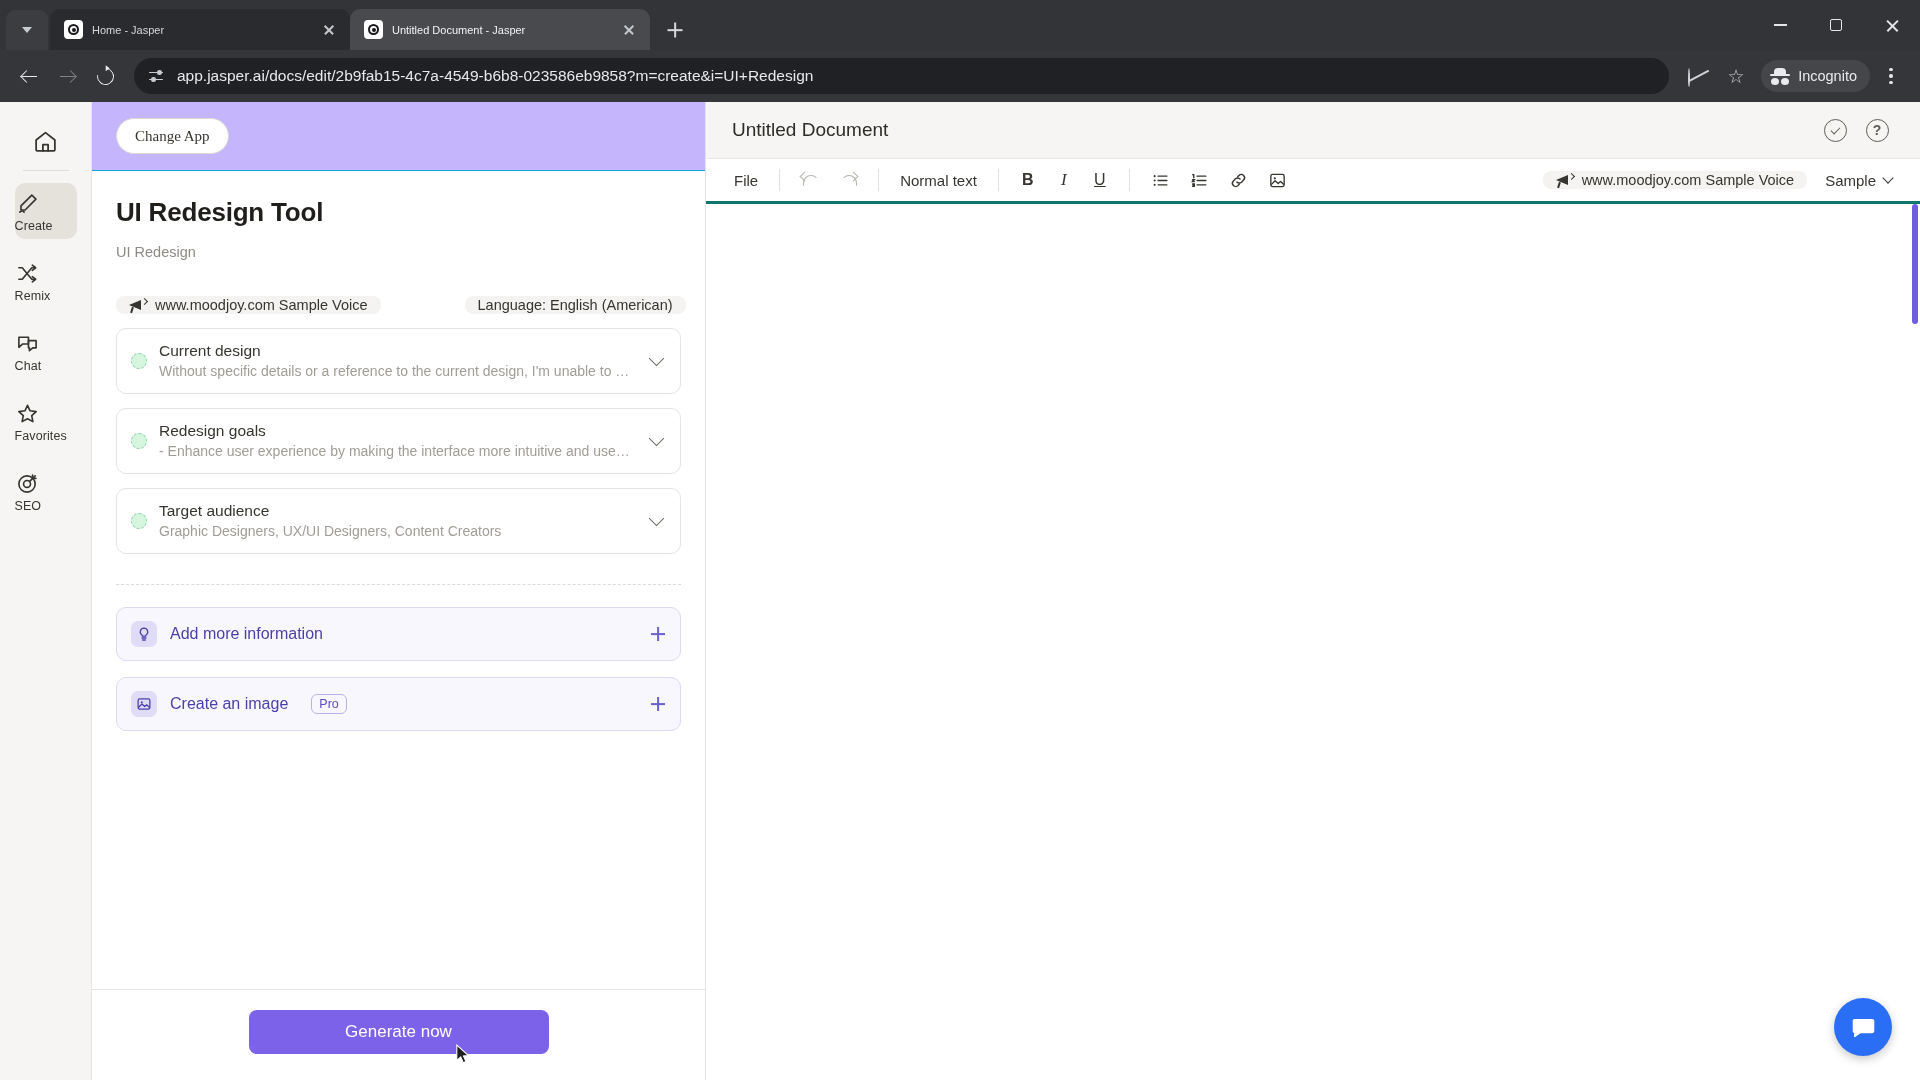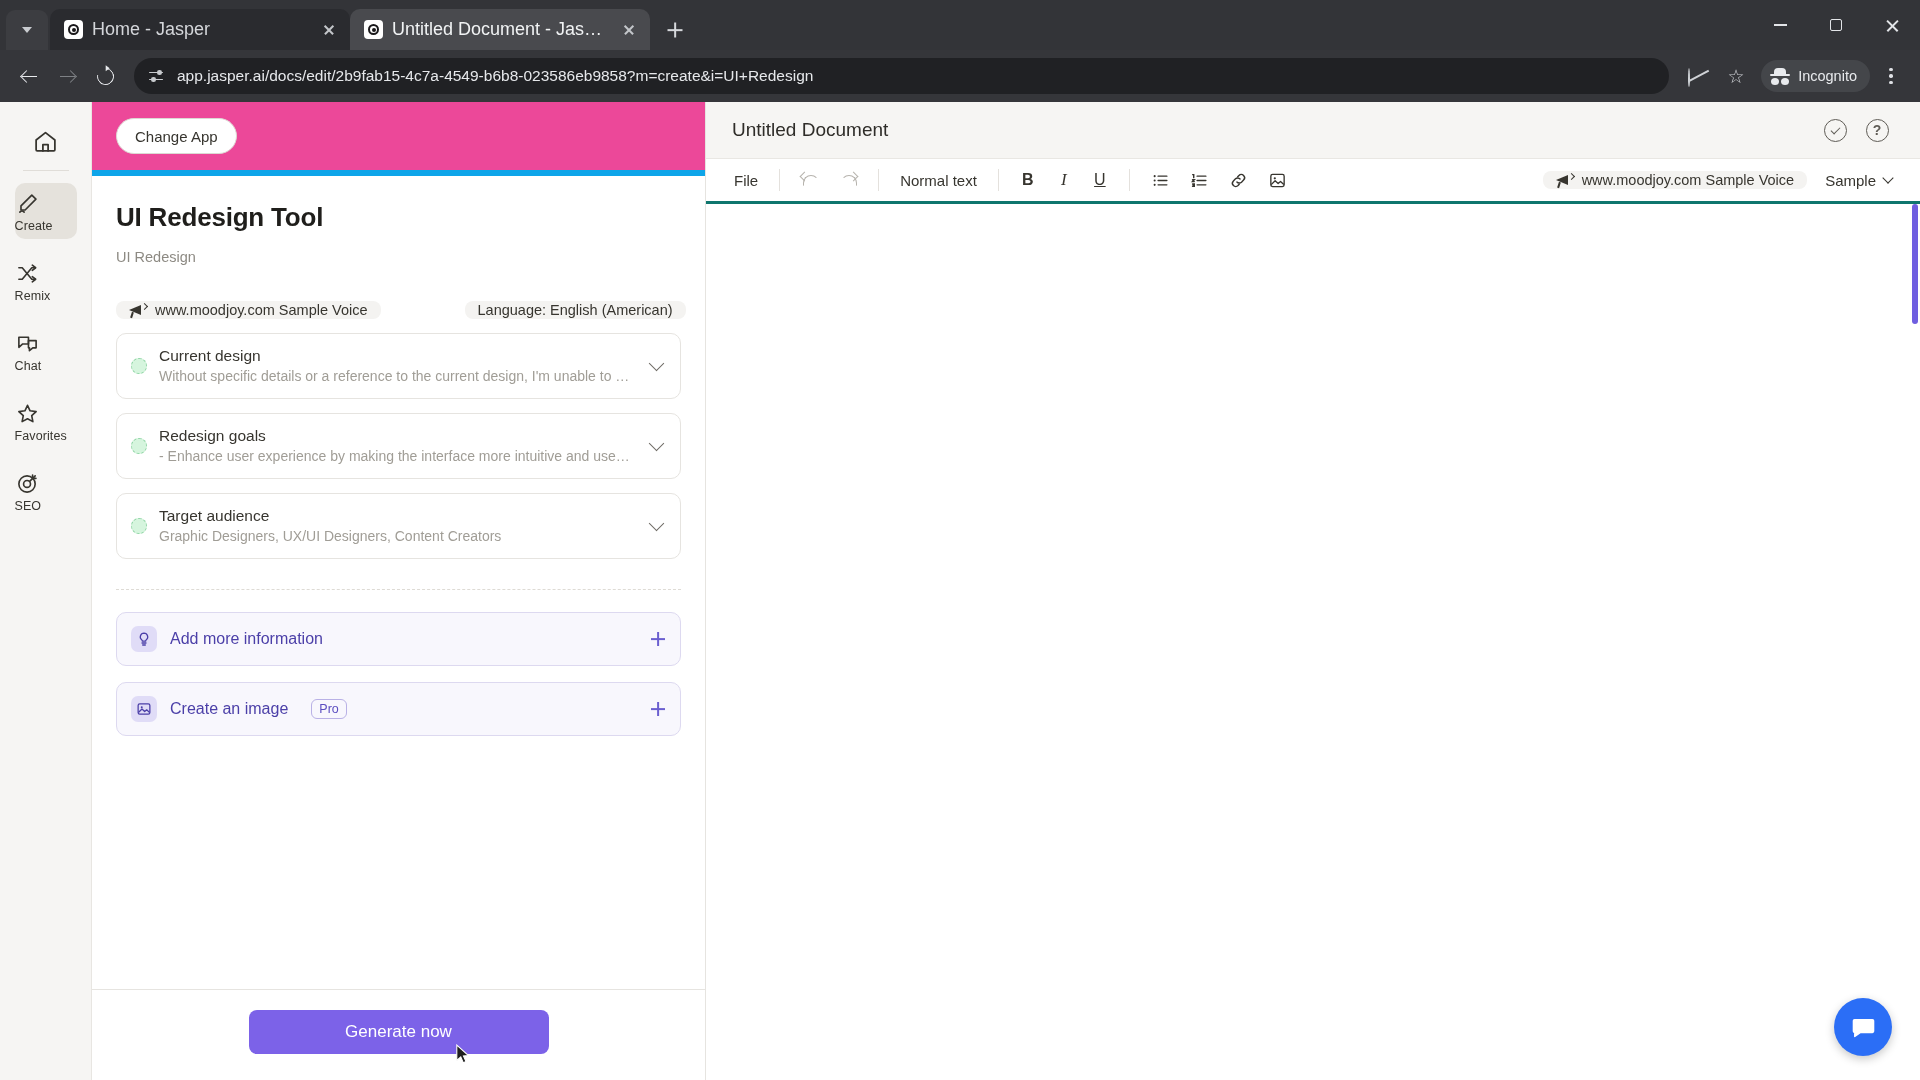--- a/index.html
+++ b/index.html
@@ -17,21 +17,21 @@
     padding-left: 6px; position: relative; flex: none;
   }
   .tabstrip-left {
     width: 42px; height: 40px; display: flex; align-items: center; justify-content: center;
     background: #3c3d41; border-radius: 9px 9px 0 0; margin-right: 2px; margin-bottom: 0;
   }
   .chev-down { width: 0; height: 0; border-left: 5px solid transparent; border-right: 5px solid transparent; border-top: 6px solid #c9ccd0; }
   .tab {
     height: 41px; width: 300px; display: flex; align-items: center; gap: 9px;
     padding: 0 10px 0 14px; border-radius: 10px 10px 0 0; position: relative;
-    font-size: 18px; color: #d4d6da; background: #2a2b2f;
+    font-size: 11px; color: #d4d6da; background: #2a2b2f;
   }
   .tab.active { background: #494a4e; color: #f1f3f4; }
   .tab .favicon {
     width: 19px; height: 19px; flex: none; border-radius: 4px; background: #ffffff;
     display: flex; align-items: center; justify-content: center;
   }
   .tab .favicon .inner {
     width: 11px; height: 11px; border-radius: 50%; border: 2.5px solid #19181a;
     display: flex; align-items: center; justify-content: center;
   }
@@ -142,21 +142,21 @@
     align-items: flex-start; gap: 3px; margin-bottom: 14px;
   }
   .rail-item.active { background: #e5e2dc; }
   .rail-item .lbl { font-size: 12.5px; color: #37352f; letter-spacing: .1px; }
   .rail-item .ico { width: 26px; height: 26px; display: flex; align-items: center; justify-content: center; }
 
   .leftpanel {
     width: 614px; flex: none; border-right: 1px solid #e6e4e0; display: flex; flex-direction: column;
     background: #ffffff; min-height: 0;
   }
-  .lp-top { padding: 16px 0 16px 24px; border-bottom: 6px solid #0ea5e9; background: #ec4899; }
+  .lp-top { padding: 16px 0 16px 24px; border-bottom: 1px solid #0ea5e9; background: #c4b5fd; font-family: Liberation Serif, serif; }
   .changeapp-btn {
     height: 36px; padding: 0 18px; border: 1px solid #dcd9d3; border-radius: 18px;
     background: #ffffff; color: #37352f; font-size: 15px; font-family: inherit;
     display: inline-flex; align-items: center;
   }
   .lp-scroll { flex: 1; overflow: hidden; padding: 0 24px; min-height: 0; }
   .lp-title { font-size: 26px; font-weight: 700; color: #1f1e1b; margin: 26px 0 16px; letter-spacing: -.2px; }
   .lp-sub { font-size: 14.5px; color: #8d8a83; margin-top: 7px; }
 
   .chiprow { display: flex; align-items: center; margin-top: 36px; gap: 12px; }

